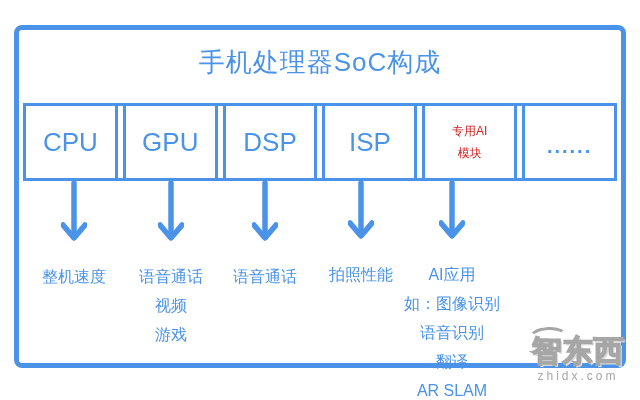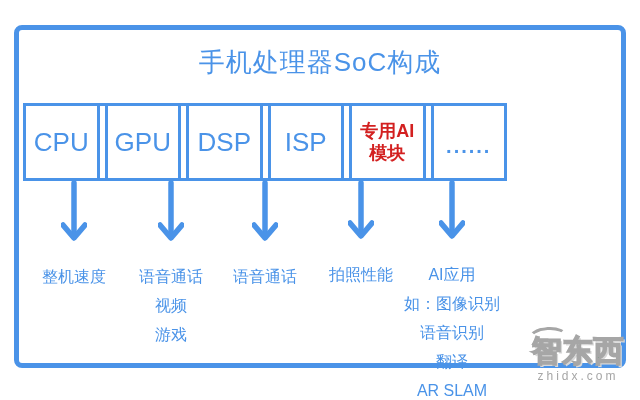--- a/index.html
+++ b/index.html
@@ -23,43 +23,42 @@
   .title {
     position: absolute; left: 0; right: 0; top: 15px;
     text-align: center;
     font-size: 26px; font-weight: 500;
     letter-spacing: 1px;
     color: var(--accent_blue);
   }
 
   .row {
     position: absolute; left: 4px; top: 73px;
-    width: 484px; height: 78px;
+    width: 594px; height: 78px;
     border: 3px solid var(--accent_blue);
     box-sizing: border-box;
     display: flex; gap: 5px;
     align-items: stretch;
-    justify-content: flex-end;
   }
   .cell {
     flex: 1;
     margin: -3px 0;
     border: 3px solid var(--accent_blue);
     box-sizing: border-box;
     display: flex; flex-direction: column;
     align-items: center; justify-content: center;
     color: var(--accent_blue);
     font-size: 26px; font-weight: 400;
     background: #ffffff;
   }
   .cell:first-child { margin-left: -3px; }
   .cell:last-child  { margin-right: -3px; }
   .cell-ai .cell-line {
     color: var(--alert_red);
-    font-size: 18px; font-weight: 700;
+    font-size: 12px; font-weight: 400;
     line-height: 22px;
   }
   .cell-dots .cell-line {
     font-size: 20px; font-weight: 700;
     letter-spacing: 2px;
     transform: translateY(4px);
   }
 
   .col {
     position: absolute; top: 150px;

